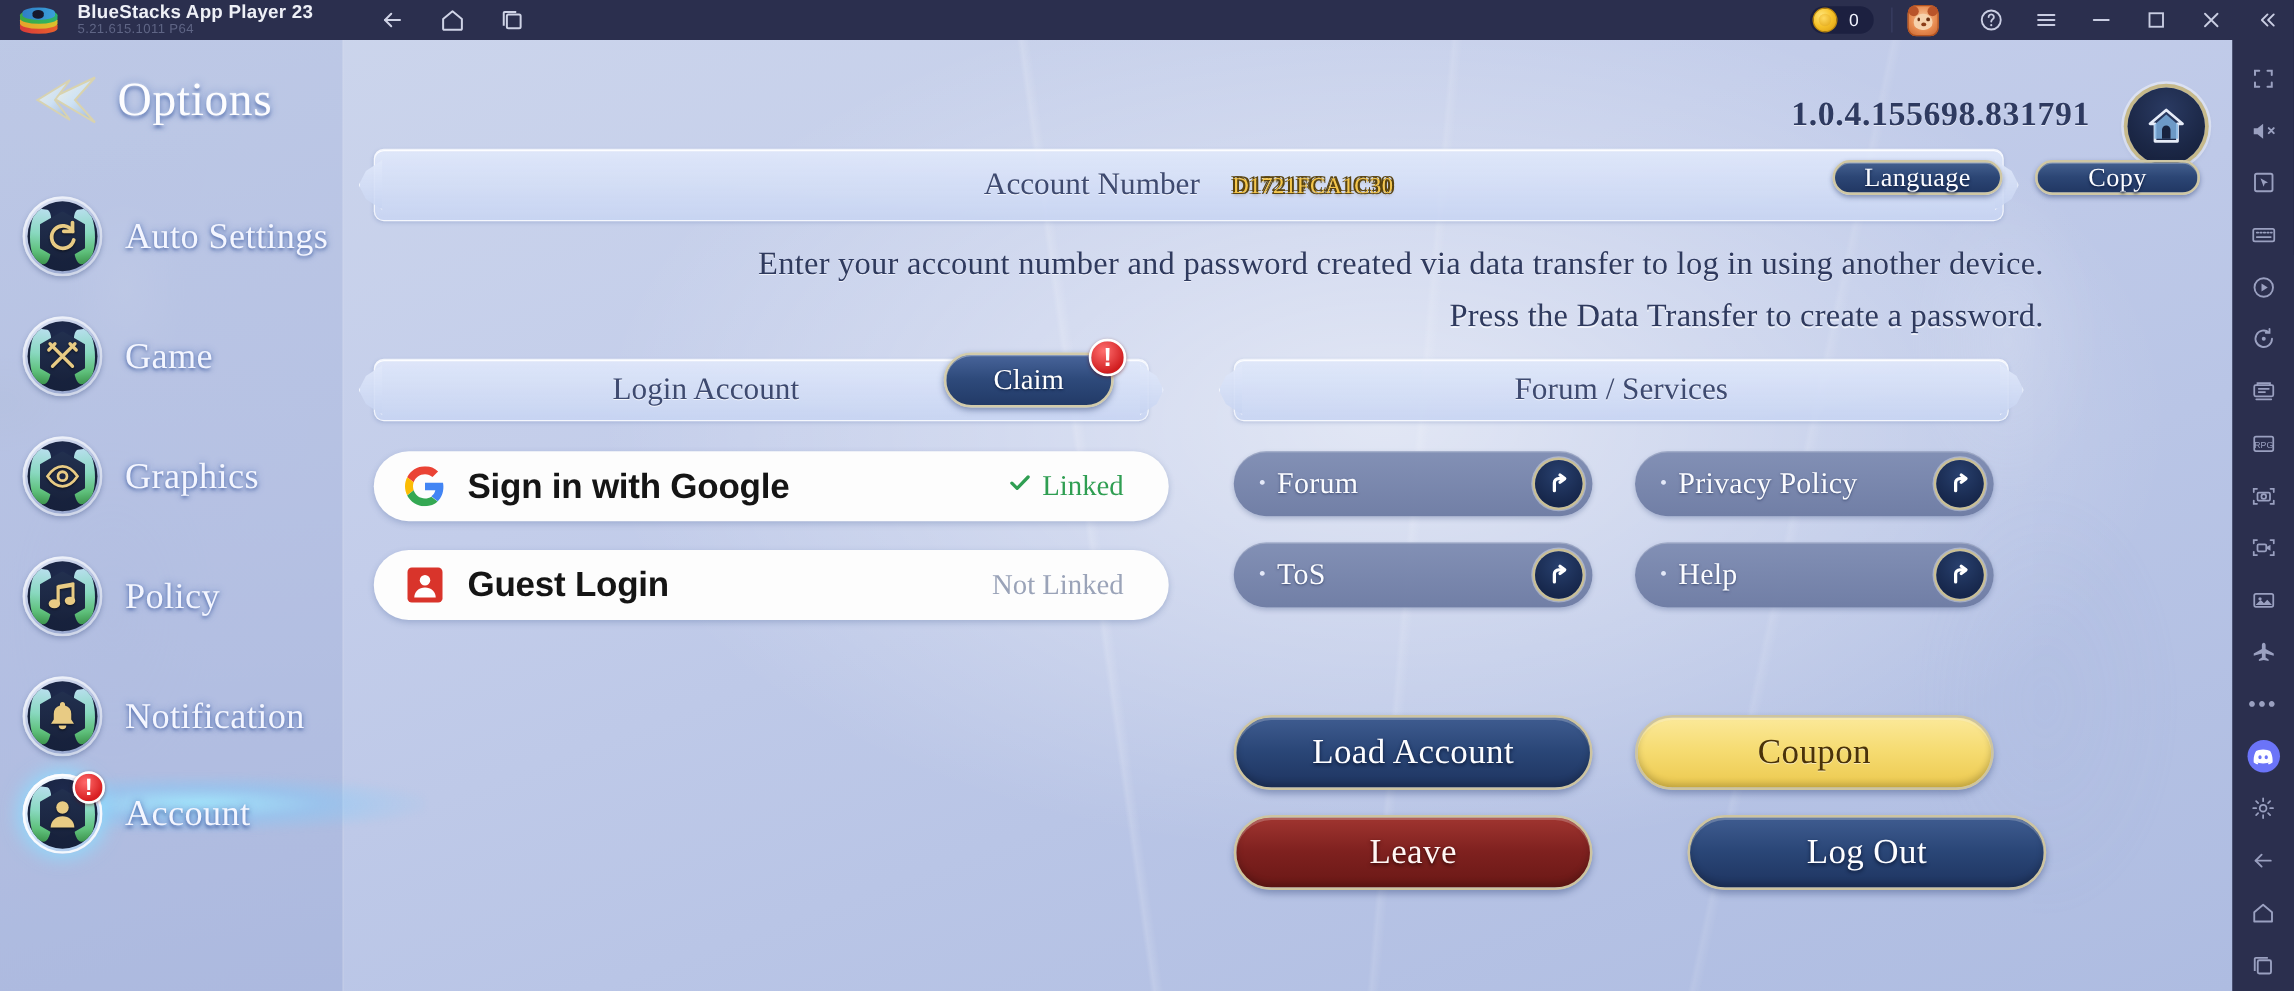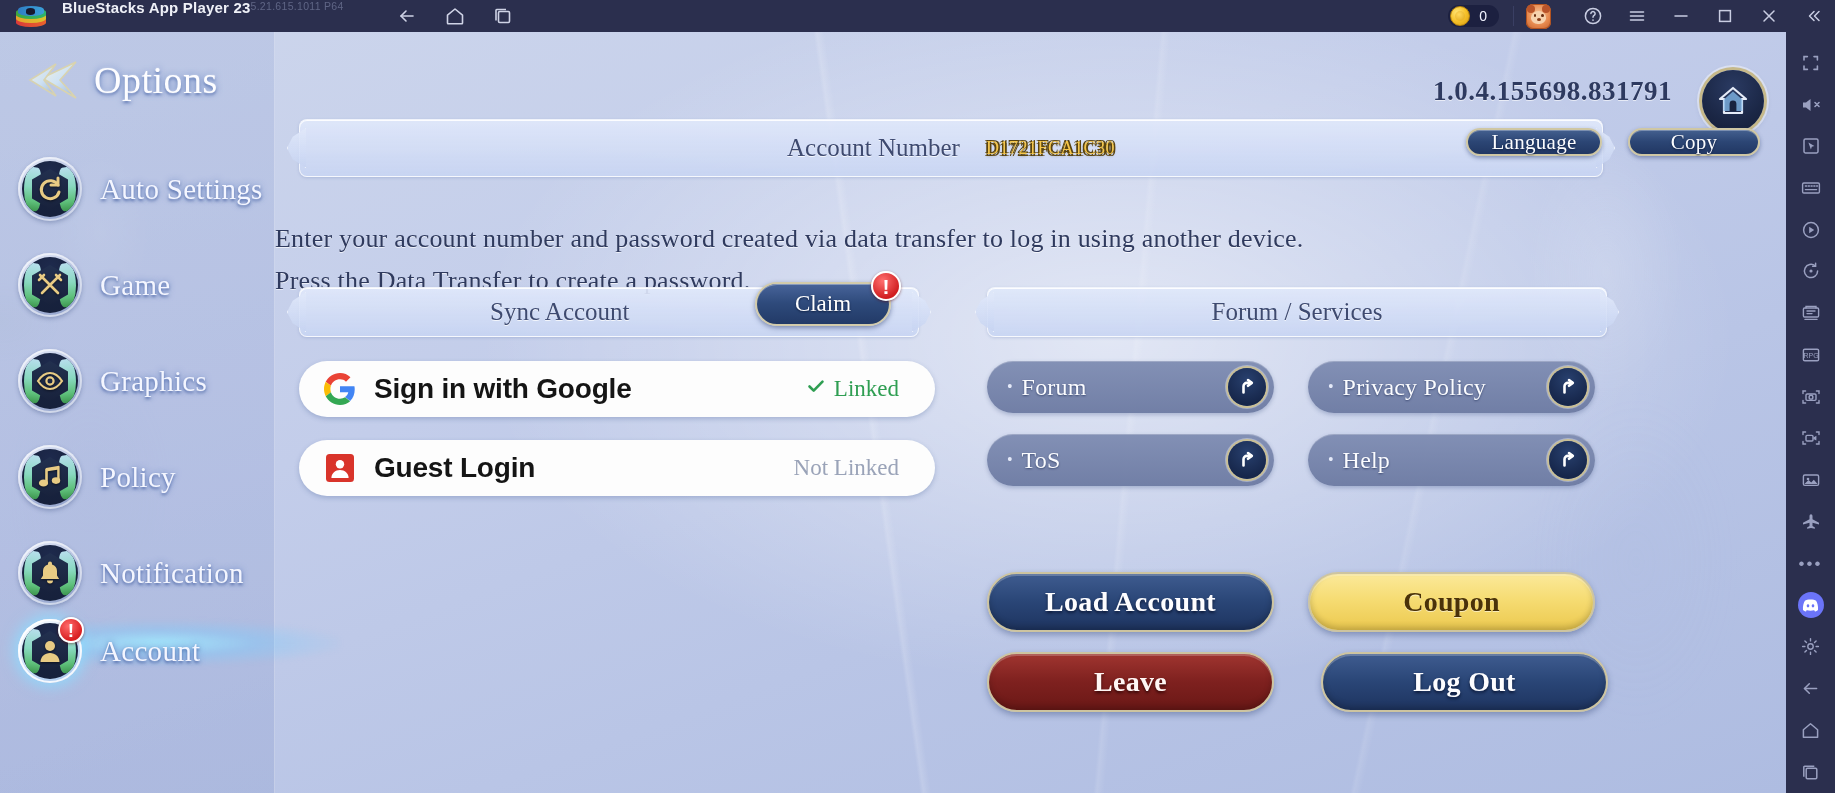--- a/index.html
+++ b/index.html
@@ -24,21 +24,21 @@
     margin-left: 16px; margin-right: 10px;
     position: relative; flex: none;
   }
   .bs-logo i { position: absolute; left: 0; border-radius: 50%/38%; display:block; }
   .bs-logo i.l1 { width: 30px; height: 11px; bottom: 0px;  background: linear-gradient(90deg,#d93a3a,#e8622c); }
   .bs-logo i.l2 { width: 30px; height: 11px; bottom: 4px;  background: linear-gradient(90deg,#e8a22c,#d9c32c); }
   .bs-logo i.l3 { width: 30px; height: 11px; bottom: 8px;  background: linear-gradient(90deg,#3fa93f,#2cb46e); }
   .bs-logo i.l4 { width: 26px; height: 10px; bottom: 11px; left:2px; background: linear-gradient(90deg,#2f7ec4,#3aa0d9); }
   .bs-logo i.dot{ width: 9px;  height: 7px;  bottom: 12px; left:10px; background: #17192e; }
 
-  .bs-titles { display: flex; flex-direction: row; justify-content: center; height: 32px; margin-left:6px;}
+  .bs-titles { display: flex; flex-direction: column; justify-content: center; height: 32px; margin-left:6px;}
   .bs-name { font-family: "Liberation Sans", sans-serif; font-size: 15px; color: #eef0f7; font-weight: 600; line-height: 15px; letter-spacing:.2px;}
   .bs-ver  { font-family: "Liberation Sans", sans-serif; font-size: 10.5px; color: #5f6585; line-height: 13px; letter-spacing:.3px;}
 
   .tb-navgroup { display:flex; align-items:center; gap: 26px; margin-left: 52px; }
   .tb-ico { width: 22px; height: 22px; display:flex; align-items:center; justify-content:center; color:#cfd3e6; cursor:pointer; }
   .tb-ico svg { display:block; }
 
   .tb-spacer { flex: 1 1 auto; }
 
   .coin-pill {
@@ -234,21 +234,21 @@
   }
   .sm-btn span{
     font-size:21px; color:#fbfcff; letter-spacing:.3px;
     text-shadow:0 1px 2px rgba(10,25,60,.85);
   }
   #btn-language { right:184px; top:96px; width:136px; }
   #btn-copy     { right:26px;  top:96px; width:132px; }
 
   .instructions {
     position:absolute; left:0; top:158px; width:1360px;
-    text-align:left; color:#2f3a5e;margin-top:28px;
+    text-align:right; color:#2f3a5e;
   }
   .instructions div{
     font-size:26px; line-height:42px; letter-spacing:.2px;
     text-shadow:0 1px 0 rgba(255,255,255,.65);
   }
 
   
   .sync-strip  { left:24px;  top:255px; width:620px; height:50px; }
   .forum-strip { left:712px; top:255px; width:620px; height:50px; }
   .strip-title {
@@ -312,33 +312,32 @@
   #fb-tos     { left:712px; top:402px; }
   #fb-privacy { left:1033px; top:329px; }
   #fb-help    { left:1033px; top:402px; }
 
   
   .big-btn {
     position:absolute; width:287px; height:60px; border-radius:30px;
     border:2.5px solid #cdc4a0;
     display:flex; align-items:center; justify-content:center; cursor:pointer;
     box-shadow: inset 0 2px 0 rgba(255,255,255,.22), inset 0 -3px 6px rgba(0,0,0,.20), 0 3px 6px rgba(45,65,115,.4);
-    font-weight: bold;
   }
   .big-btn span{ font-size:28px; letter-spacing:.3px; }
   .bb-blue { background: linear-gradient(180deg,#3f5c90 0%, #2a4677 48%, #1e3460 100%); }
   .bb-blue span{ color:#fdfdff; text-shadow:0 2px 3px rgba(8,20,50,.9); }
   .bb-gold { background: linear-gradient(180deg,#fbe99a 0%, #f6dc73 45%, #ecc94f 100%); }
   .bb-gold span{ color:#4a3208; text-shadow:0 1px 0 rgba(255,255,255,.55); }
   .bb-red  { background: linear-gradient(180deg,#a03530 0%, #7f211f 48%, #6a1816 100%); }
   .bb-red span{ color:#fff6f4; text-shadow:0 2px 3px rgba(45,5,5,.9); }
   #btn-load   { left:712px;  top:540px; }
   #btn-coupon { left:1033px; top:540px; }
   #btn-leave  { left:712px;  top:620px; }
-  #btn-logout { left:1046px; top:620px; }
+  #btn-logout { left:1075px; top:620px; }
 
   
   .rail {
     position:absolute; right:0; top:32px; width:49px; height:761px;
     background:#2b2f4e; display:flex; flex-direction:column; align-items:center;
     padding-top:10px; gap:0;
   }
   .rail-ico {
     width:49px; height:47px; display:flex; align-items:center; justify-content:center;
     color:#9aa0c0; cursor:pointer;
@@ -605,21 +604,21 @@
       <div class="sm-btn" id="btn-copy">
         <span>Copy</span>
       </div>
 
       <div class="instructions">
         <div>Enter your account number and password created via data transfer to log in using another device.</div>
         <div>Press the Data Transfer to create a password.</div>
       </div>
 
       <div class="panel-strip sync-strip">
-        <div class="strip-title">Sync Account</div>
+        <div class="strip-title">Login Account</div>
       </div>
       <div id="btn-claim">
         <span>Claim</span>
         <div class="claim-alert">!</div>
       </div>
 
       <div class="login-row" id="row-google">
         <div class="login-ico">
           <svg width="32" height="32" viewBox="0 0 48 48">
             <path fill="#EA4335" d="M24 9.5c3.5 0 6.6 1.2 9 3.5l6.7-6.7C35.6 2.3 30.2 0 24 0 14.6 0 6.5 5.4 2.6 13.2l7.8 6.1C12.3 13.4 17.7 9.5 24 9.5z"></path>

